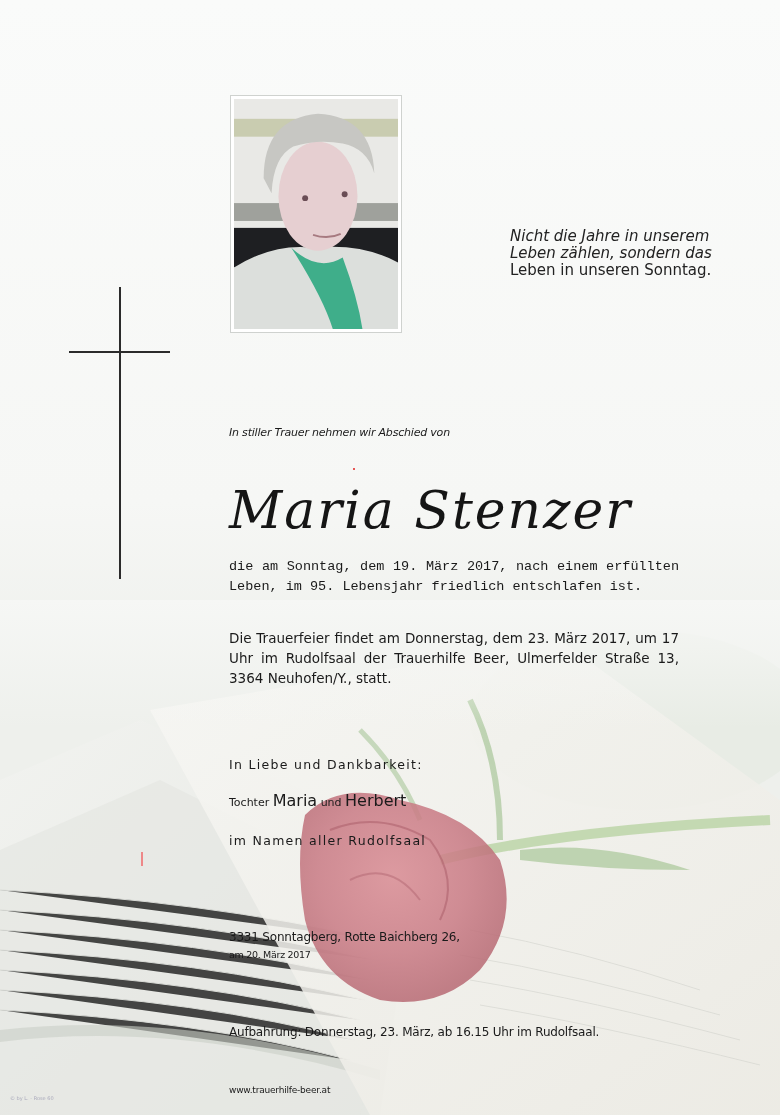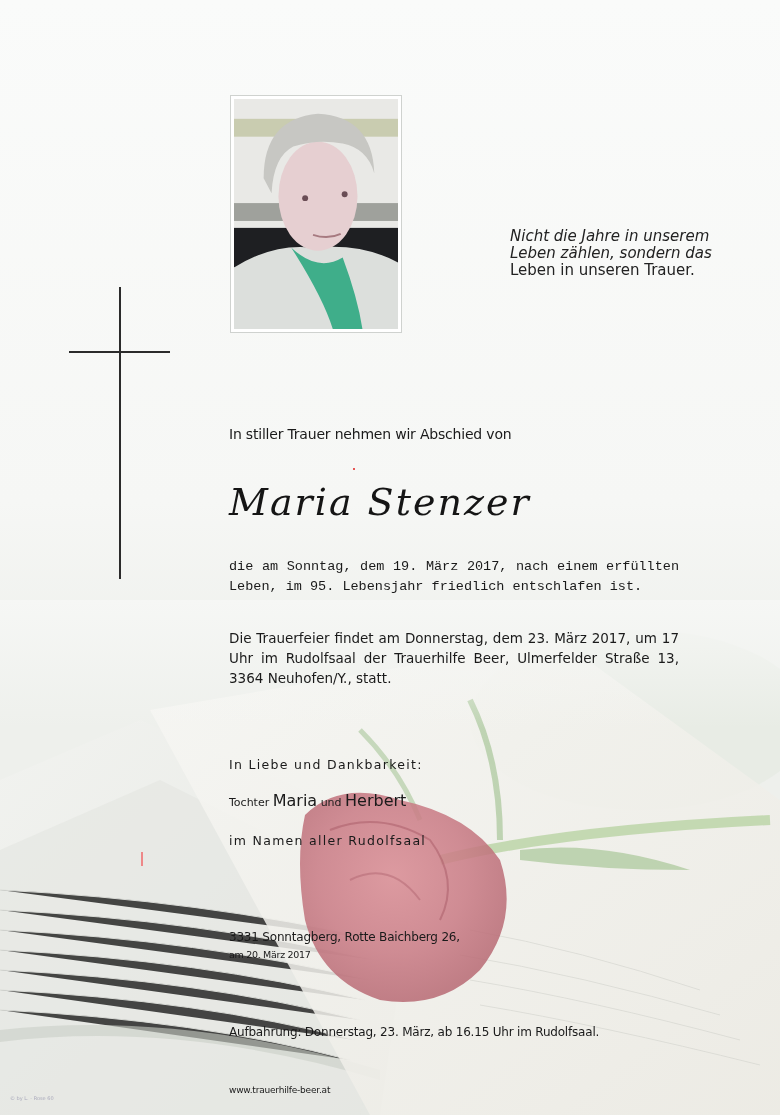--- a/index.html
+++ b/index.html
@@ -26,25 +26,25 @@
     .motto {
       left: 510px; top: 228px; width: 230px;
       font-size: 15px; line-height: 17px; color: #222;
     }
     .motto .it { font-style: italic; display: block; }
     .motto .nm { display: block; }
 
     .cross-v { left: 119px; top: 287px; width: 2px; height: 292px; background: #2b2b2b; }
     .cross-h { left: 69px; top: 351px; width: 101px; height: 2px; background: #2b2b2b; }
 
-    .intro { left: 229px; top: 426px; font-size: 14px; letter-spacing: -0.2px; }
+    .intro { left: 229px; top: 426px; font-size: 11px; letter-spacing: -0.2px; font-style: italic; }
     .name {
       left: 229px; top: 480px;
       font-family: "DejaVu Serif", serif; font-style: italic;
-      font-size: 38px; letter-spacing: 2px; color: #151515;
+      font-size: 52px; letter-spacing: 2px; color: #151515;
     }
     .para {
       left: 229px; width: 450px; font-size: 13.5px; line-height: 20px;
       text-align: justify; text-align-last: left;
     }
     .para1 { top: 557px; font-family: Liberation Mono, monospace; }
     .para2 { top: 628px; }
 
     .thanks { left: 229px; top: 757px; font-size: 12.5px; letter-spacing: 1.3px; }
     .family { left: 229px; top: 791px; font-size: 11px; }
@@ -138,21 +138,21 @@
     <path d="M30 80 Q30 20 85 15 Q140 18 142 75 Q135 50 110 45 Q85 40 60 48 Q40 58 38 95 Z" fill="#c7c7c3"></path>
     <circle cx="72" cy="100" r="3" fill="#6a4d55"></circle>
     <circle cx="112" cy="96" r="3" fill="#6a4d55"></circle>
     <path d="M80 137 Q95 142 108 136" stroke="#a77a80" stroke-width="2" fill="none"></path>
   </svg>
 </div>
 
 <div class="abs motto">
   <span class="it">Nicht die Jahre in unserem</span>
   <span class="it">Leben zählen, sondern das</span>
-  <span class="nm">Leben in unseren Trauer.</span>
+  <span class="nm">Leben in unseren Sonntag.</span>
 </div>
 
 <div class="abs cross-v"></div>
 <div class="abs cross-h"></div>
 
 <div class="abs red-dot"></div>
 
 <div class="abs intro">In stiller Trauer nehmen wir Abschied von</div>
 
 <div class="abs name">Maria Stenzer</div>

